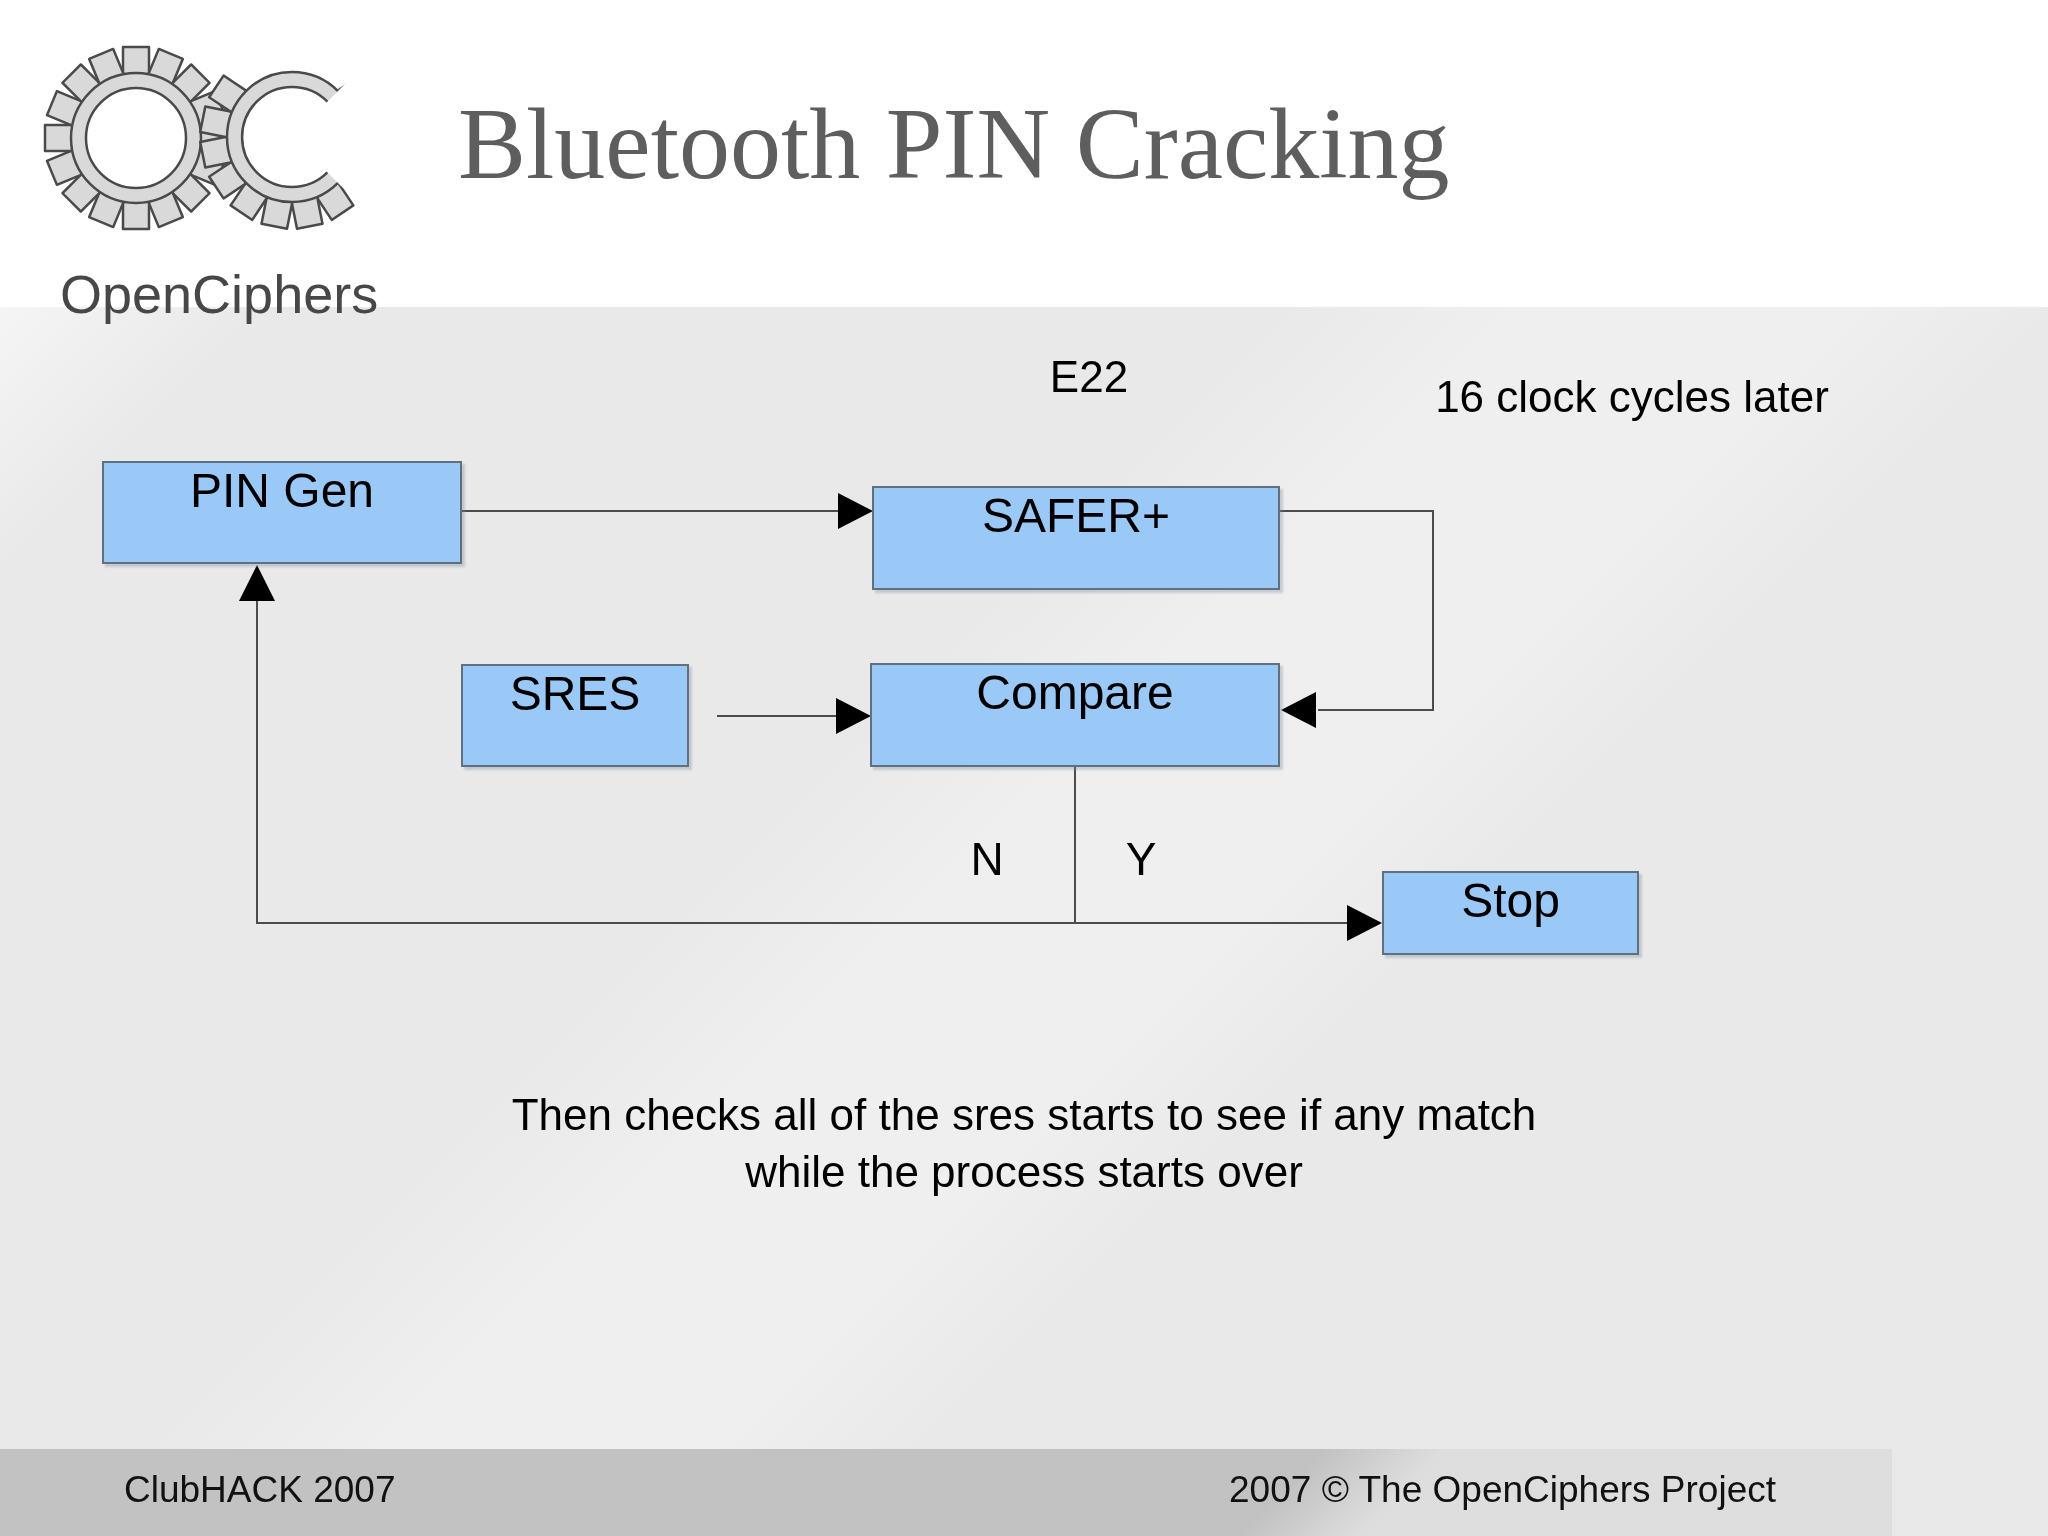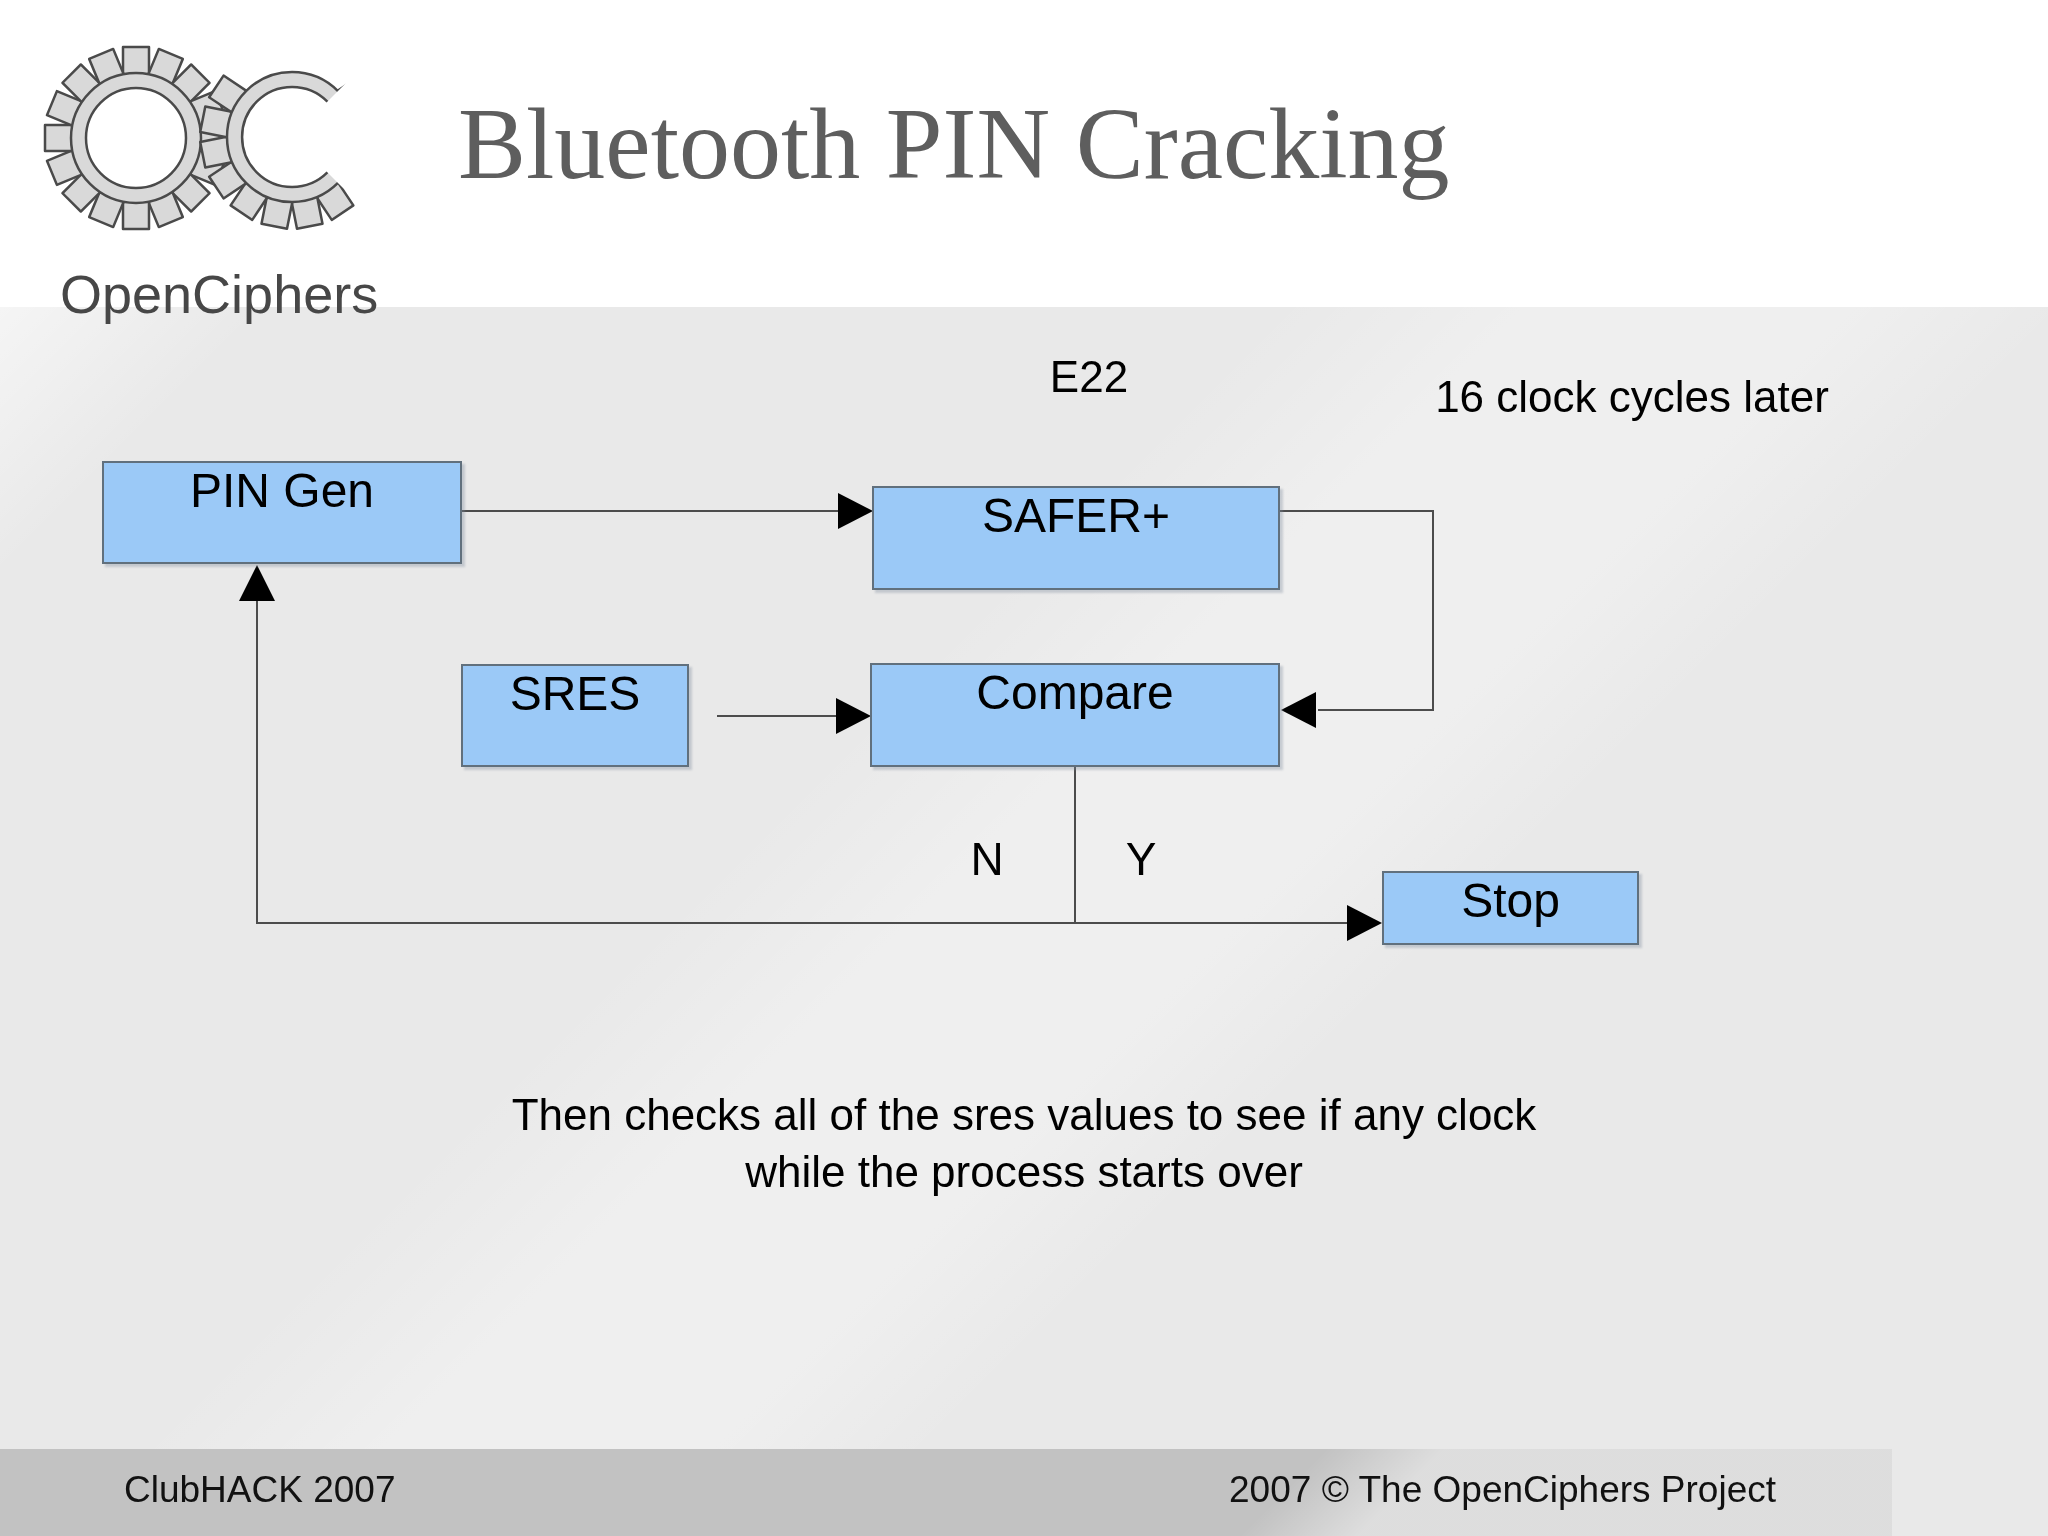--- a/index.html
+++ b/index.html
@@ -43,21 +43,21 @@
     background:var(--node-fill,#9bc9f7);
     border:2px solid var(--node-border,#61707d);
     box-shadow:3px 3px 2px rgba(125,140,158,.35);
     display:flex;justify-content:center;
     font-size:48px;color:#000;box-sizing:border-box;
   }
   .node-pin-gen {left:102px;top:461px;width:360px;height:103px;}
   .node-safer   {left:872px;top:460px;width:408px;height:104px;margin-top:26px;}
   .node-sres    {left:461px;top:664px;width:228px;height:103px;}
   .node-compare {left:870px;top:663px;width:410px;height:104px;}
-  .node-stop    {left:1382px;top:871px;width:257px;height:74px;}
+  .node-stop    {left:1382px;top:871px;width:257px;height:84px;}
   .edge-label{
     position:absolute;z-index:2;transform:translateX(-50%);
     font-size:44px;color:#000;white-space:nowrap;
   }
   .label-e22  {left:1089px;top:352px;}
   .label-clock{left:1632px;top:372px;}
   .label-n    {left:987px;top:832px;font-size:46px;}
   .label-y    {left:1141px;top:832px;font-size:46px;}
   .note{
     position:absolute;left:23px;top:1086px;width:2002px;z-index:2;
@@ -174,21 +174,21 @@
   <div class="node node-stop">
     <span>Stop</span>
   </div>
 
   <div class="edge-label label-e22">E22</div>
   <div class="edge-label label-clock">16 clock cycles later</div>
   <div class="edge-label label-n">N</div>
   <div class="edge-label label-y">Y</div>
 
   <div class="note">
-    <div>Then checks all of the sres values to see if any clock</div>
+    <div>Then checks all of the sres starts to see if any match</div>
     <div>while the process starts over</div>
   </div>
 
   <div class="footer">
     <div class="footer-streak"></div>
     <div class="footer-left">ClubHACK 2007</div>
     <div class="footer-right">2007 © The OpenCiphers Project</div>
   </div>
 
 </div>

